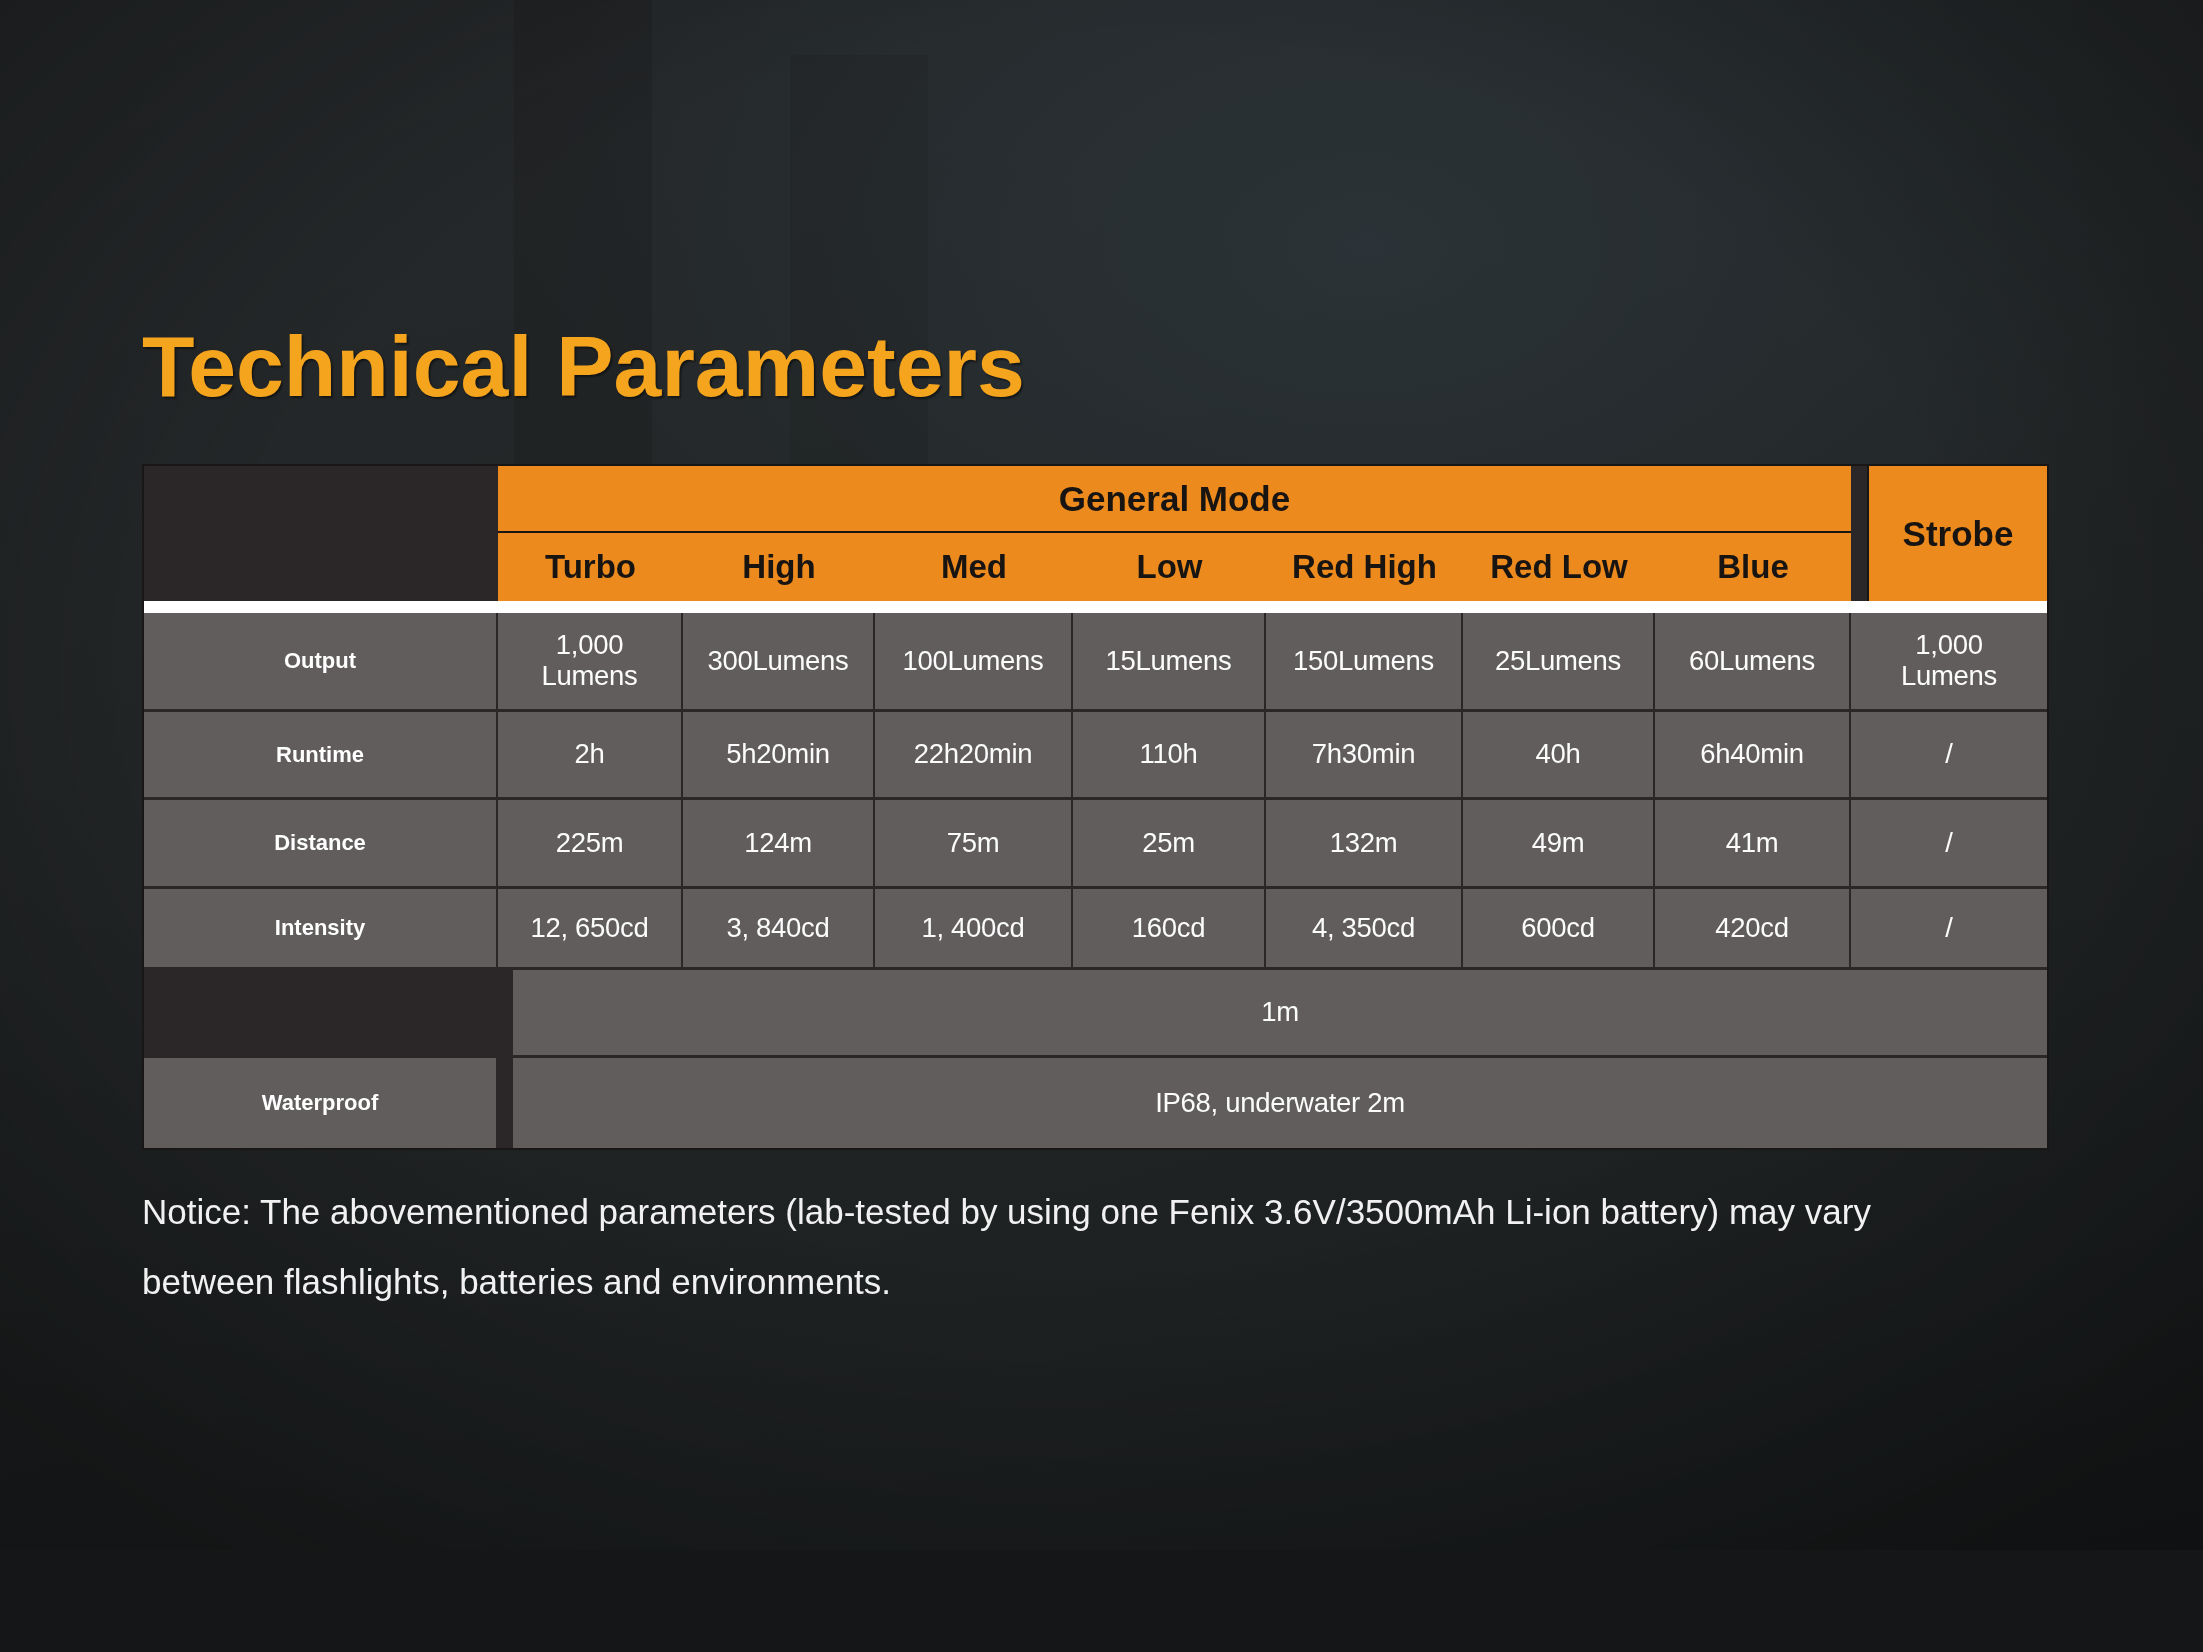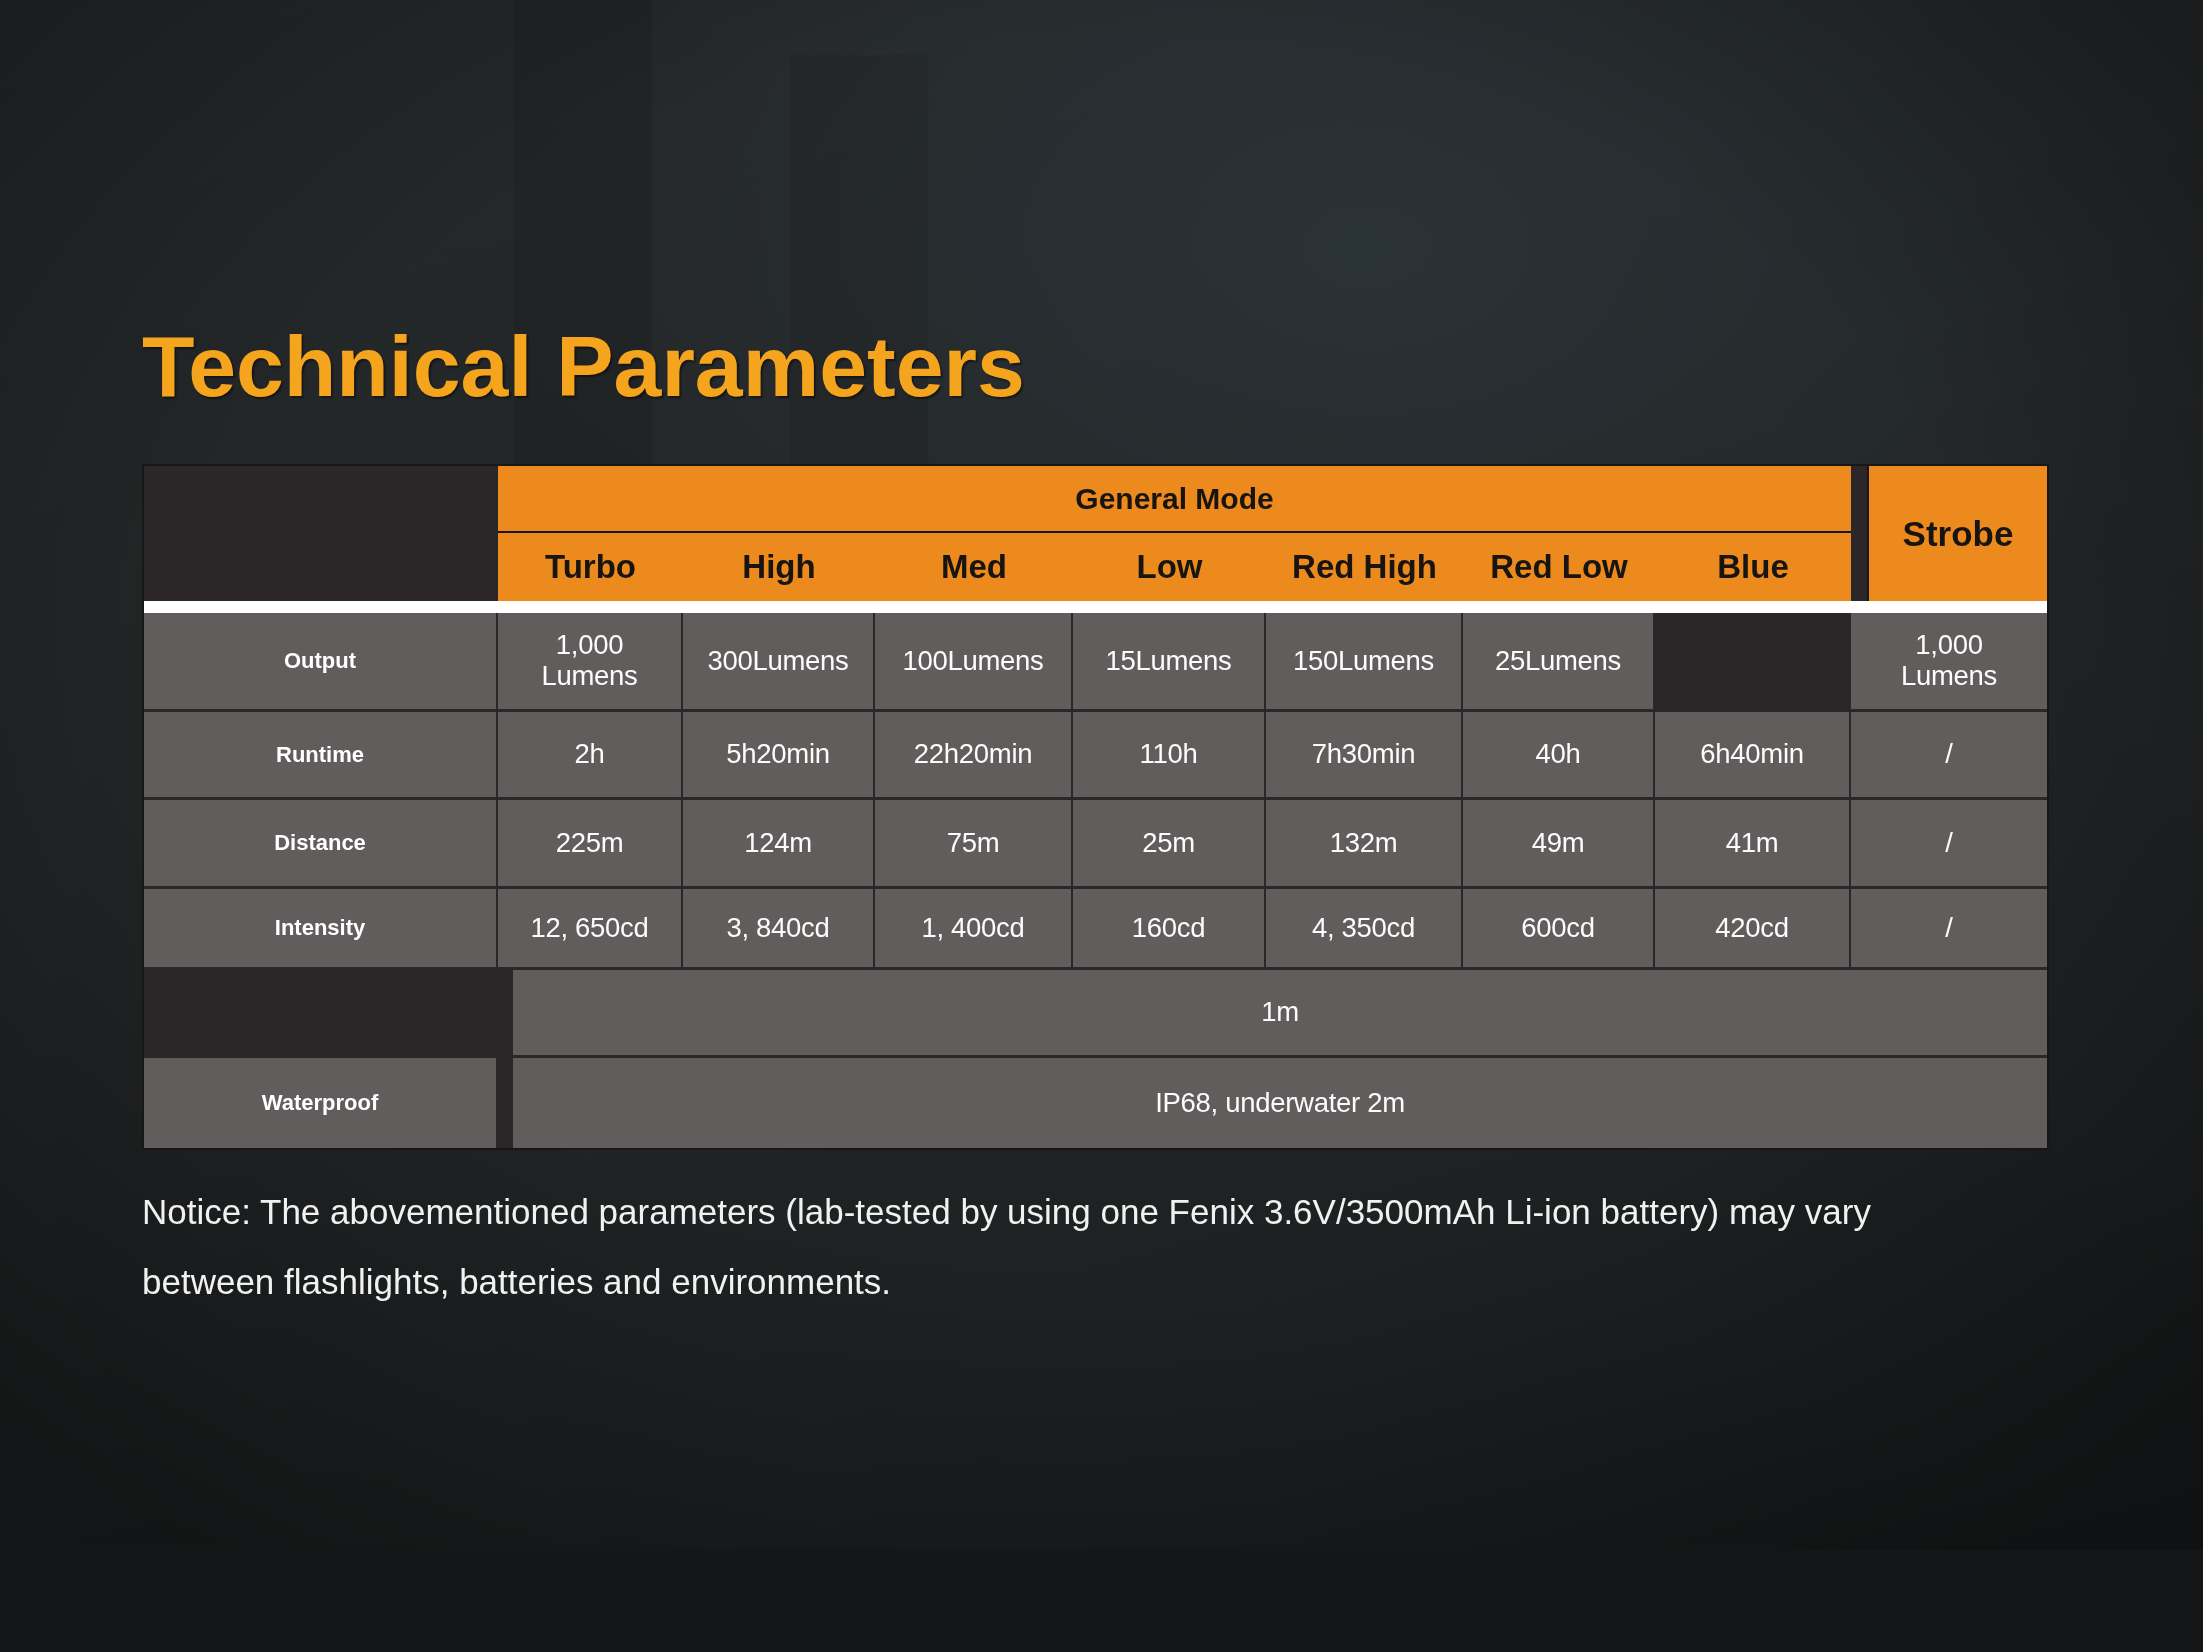--- a/index.html
+++ b/index.html
@@ -43,21 +43,21 @@
     z-index:2;
   }
   .cell{
     display:flex;align-items:center;justify-content:center;
     text-align:center;
     box-sizing:border-box;
   }
   
   .hcell{background:#ED8A1E;color:#171411;font-weight:700;}
   .c-ansi{grid-row:1/3;grid-column:1;font-size:36px;border-right:2.8px solid #191716;border-bottom:2.8px solid #191716;}
-  .c-general{grid-row:1;grid-column:2/9;font-size:30px;border-bottom:2.8px solid #191716;}
+  .c-general{grid-row:1;grid-column:2/9;font-size:35px;border-bottom:2.8px solid #191716;}
   .c-strobe{grid-row:1/3;grid-column:9;font-size:35px;border-left:2.8px solid #191716;margin-left:16px;}
   .c-mode{grid-row:2;font-size:33px;}
   
   .c-band{grid-row:3;grid-column:1/10;background:#FFFFFF;}
   
   .bcell{
     background:#615D5D;color:#FCFCFC;
     border-right:2.8px solid #2B2728;border-bottom:3.7px solid #2B2728;
   }
   .lbl{font-weight:700;font-size:22px;color:#FFFFFF;}
@@ -101,20 +101,21 @@
     <div class="c-band"></div>
 
     <div class="cell bcell lbl r4 c1">Output</div>
     <div class="cell bcell val r4 c2">1,000
 Lumens</div>
     <div class="cell bcell val r4 c3">300Lumens</div>
     <div class="cell bcell val r4 c4">100Lumens</div>
     <div class="cell bcell val r4 c5">15Lumens</div>
     <div class="cell bcell val r4 c6">150Lumens</div>
     <div class="cell bcell val r4 c7">25Lumens</div>
+    <div class="cell bcell val r4 c8">60Lumens</div>
     <div class="cell bcell val r4 c9 last-col">1,000
 Lumens</div>
 
     <div class="cell bcell lbl r5 c1">Runtime</div>
     <div class="cell bcell val r5 c2">2h</div>
     <div class="cell bcell val r5 c3">5h20min</div>
     <div class="cell bcell val r5 c4">22h20min</div>
     <div class="cell bcell val r5 c5">110h</div>
     <div class="cell bcell val r5 c6">7h30min</div>
     <div class="cell bcell val r5 c7">40h</div>

